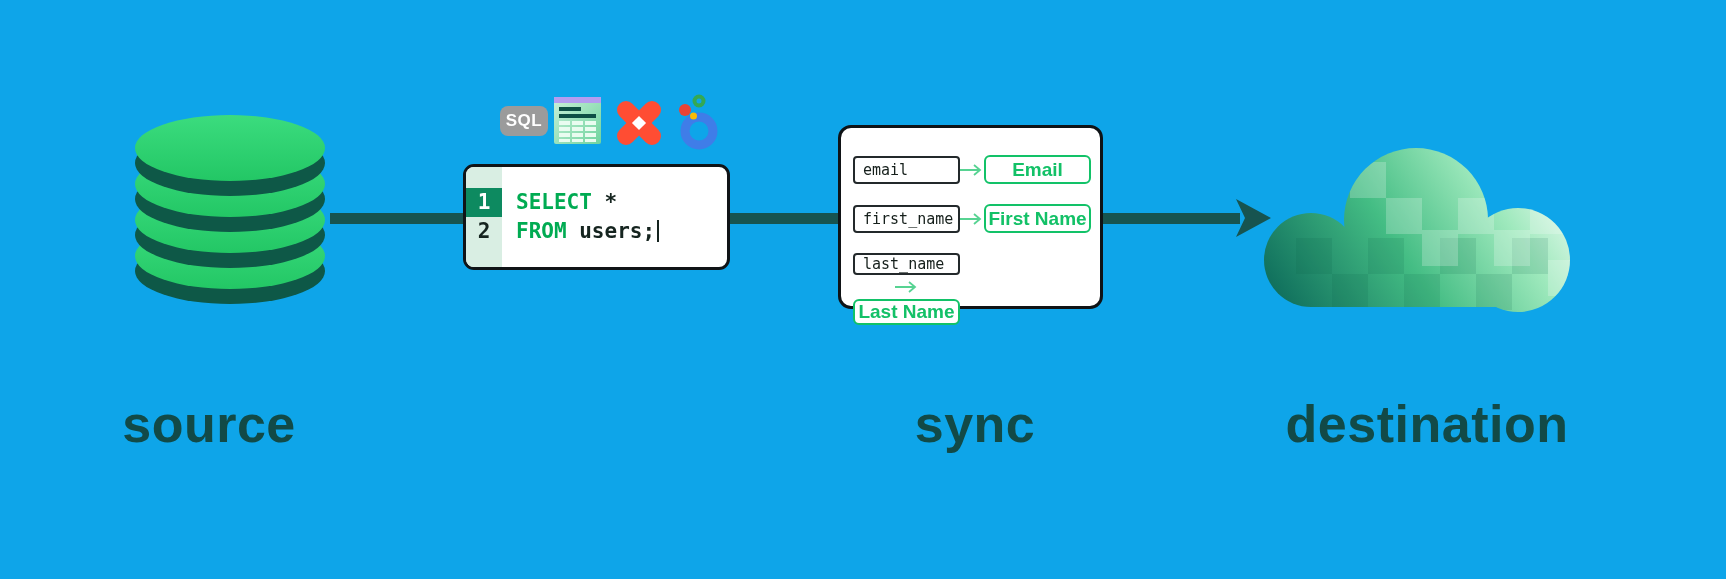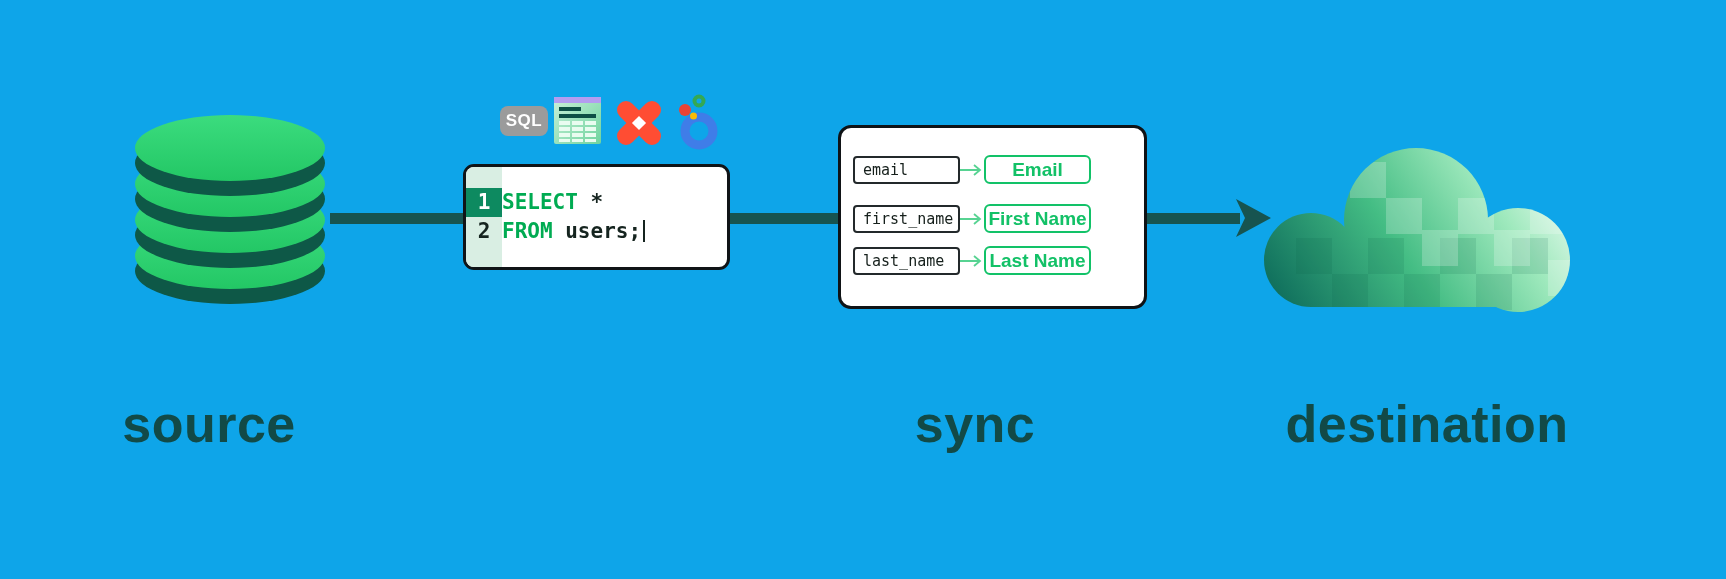--- a/index.html
+++ b/index.html
@@ -36,33 +36,33 @@
     position:absolute;left:0;right:0;height:29px;display:flex;align-items:center;
     font-family:"DejaVu Sans Mono",monospace;font-size:21px;line-height:29px;
   }
   .code-row.row-1{top:21px;}
   .code-row.row-2{top:50px;}
   .line-num{
     width:36px;height:29px;flex:0 0 36px;display:flex;align-items:center;justify-content:center;
     color:#15241f;font-weight:700;
   }
   .code-row.active .line-num{background:#0d8a60;color:#ffffff;}
-  .code-text{white-space:pre;color:#15241f;font-weight:700;}
+  .code-text{padding-left:14px;white-space:pre;color:#15241f;font-weight:700;}
   .code-kw{color:#00ab52;font-weight:700;white-space:pre;}
   .code-rest{white-space:pre;}
   .code-cursor{display:inline-block;width:2px;height:22px;background:#15241f;margin-left:2px;vertical-align:-4px;}
   
   .sync-box{
-    position:absolute;left:838px;top:125px;width:309px;height:184px;box-sizing:border-box;
+    position:absolute;left:838px;top:125px;width:265px;height:184px;box-sizing:border-box;
     background:#ffffff;border:3px solid #0f1316;border-radius:13px;
   }
   .map-row{position:absolute;left:12px;height:29px;display:flex;align-items:center;}
   .map-row.r0{top:27px;}
   .map-row.r1{top:76px;align-items:center;}
-  .map-row.r2{top:118px;}
+  .map-row.r2{top:125px;flex-direction:column;}
   .src-field{
     width:107px;height:28px;box-sizing:border-box;background:#ffffff;
     border:2px solid #23292b;border-radius:4px;display:flex;align-items:center;padding-left:8px;
     font-family:"DejaVu Sans Mono",monospace;font-size:15px;color:#16201c;
   }
   .map-arrow{width:24px;flex:0 0 24px;display:flex;align-items:center;justify-content:center;}
   .tgt-field{
     width:107px;height:29px;box-sizing:border-box;background:#ffffff;
     border:2.5px solid #12c268;border-radius:6px;display:flex;align-items:center;justify-content:center;
     font-size:19px;font-weight:700;color:#13c167;white-space:nowrap;

